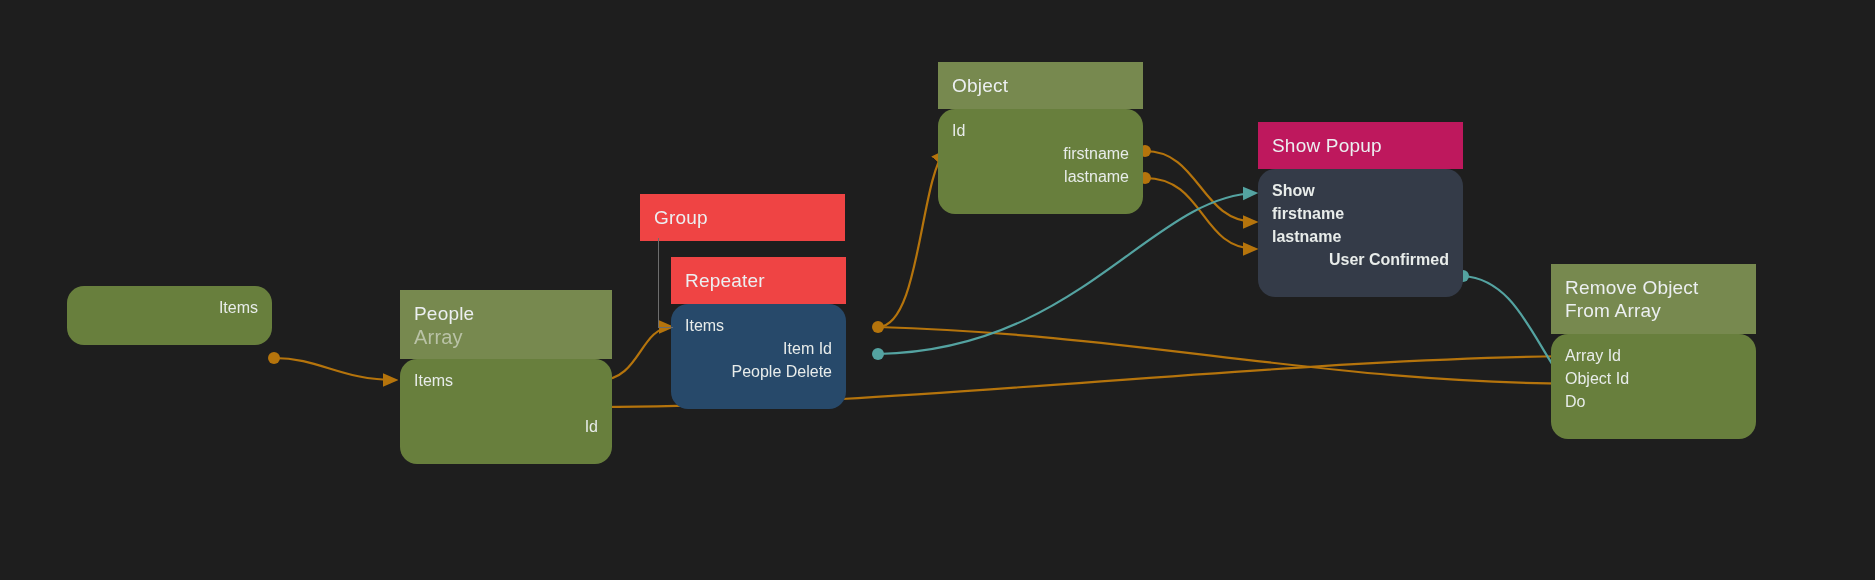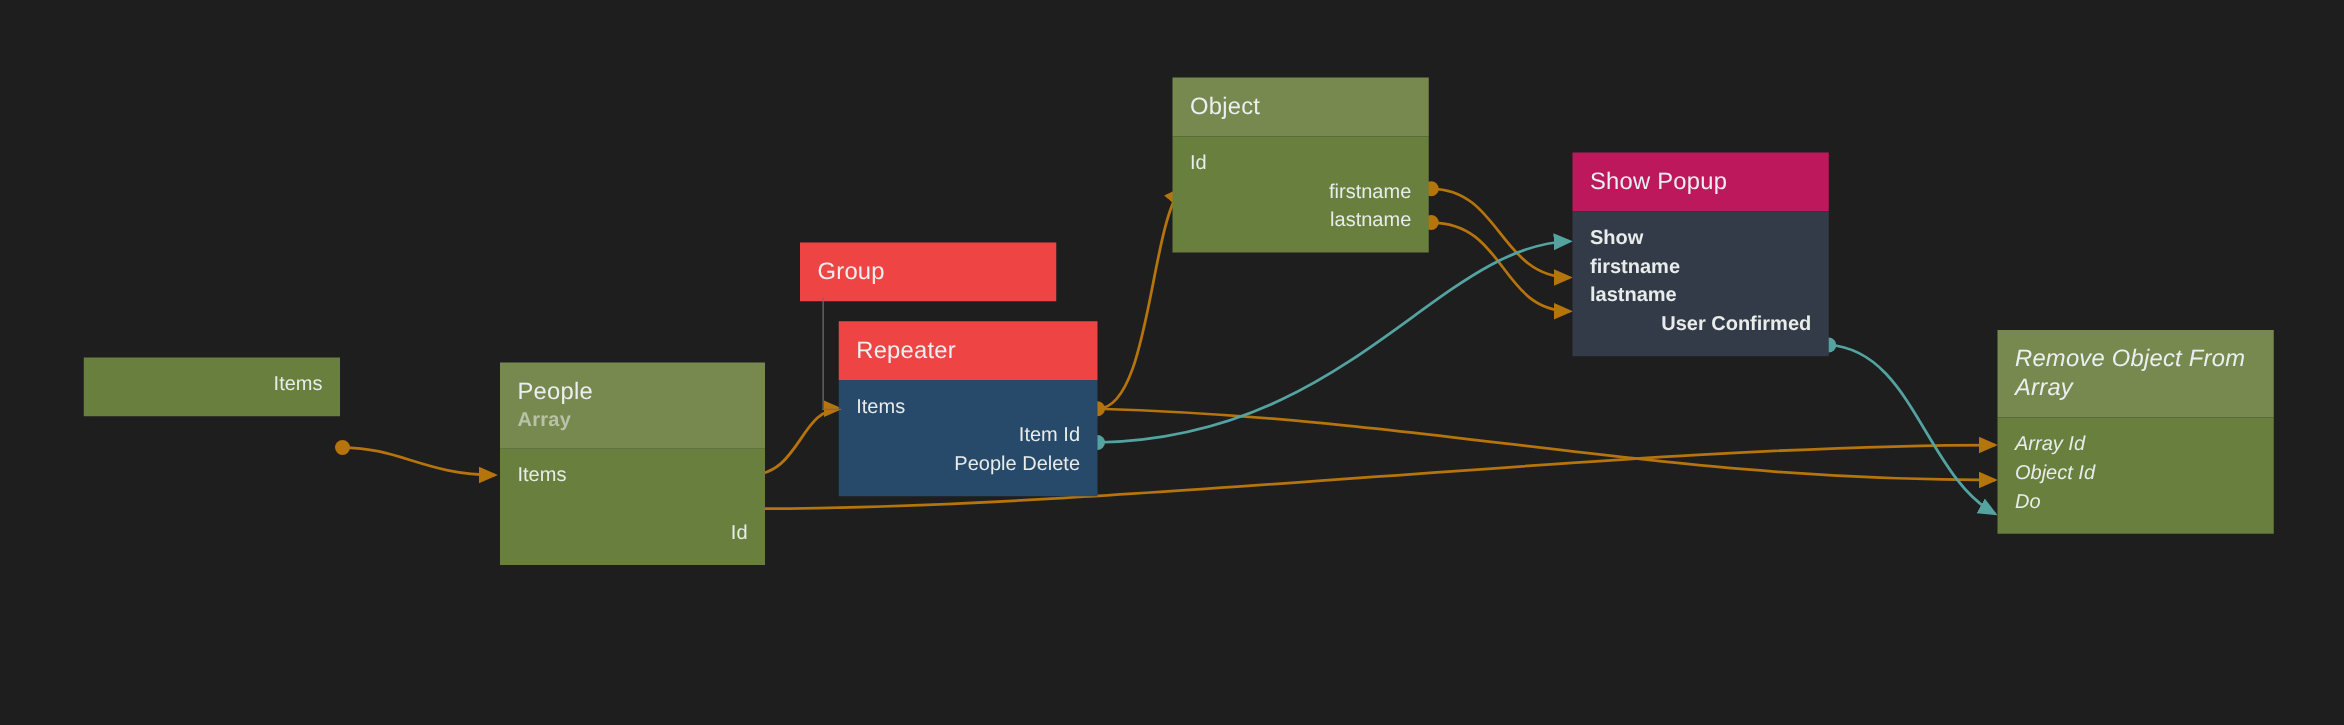--- a/index.html
+++ b/index.html
@@ -28,29 +28,29 @@
     color: #e9ecef;
   }
   .node-header {
     padding: 12px 14px 12px 14px;
     font-size: 19px;
     line-height: 23px;
     letter-spacing: .2px;
     color: #eceff1;
   }
   .node-subtitle {
-    font-size: 16px;
+    font-size: 20px;
     line-height: 20px;
     color: #b9c2a6;
     margin-top: 2px;
-    font-weight: bold;
   }
   .node-body {
-    padding: 10px 14px 14px 14px;
+    padding: 10px 14px 26px 14px;
     position: relative;
+    border-radius: 17px;
   }
   
   .node.green .node-header { background: #77894f; }
   .node.green .node-body   { background: #687f3d; }
   
   .node.blue .node-header  { background: #ef4444; }
   .node.blue .node-body    { background: #27496a; }
   
   .node.gray .node-header  { background: #be185d; }
   .node.gray .node-body    { background: #343b48; font-weight: bold; }
@@ -126,21 +126,21 @@
           <div class="port-row in"><span class="label">Items</span></div>
           <div class="spacer"></div>
           <div class="port-row out"><span class="label">Id</span></div>
         </div>
       </div>
       <div class="node blue" style="left: 640px; top: 194px; width: 205px; min-height: 44px;">
         <div class="node-header">
           <div>Group</div>
         </div>
       </div>
-      <div class="node blue" style="left: 671px; top: 257px; width: 207px; min-height: 120px;">
+      <div class="node blue" style="left: 671px; top: 257px; width: 175px; min-height: 120px;">
         <div class="node-header">
           <div>Repeater</div>
         </div>
         <div class="node-body">
           <div class="port-row in"><span class="label">Items</span></div>
           <div class="port-row out"><span class="label">Item Id</span></div>
           <div class="port-row out"><span class="label">People Delete</span></div>
         </div>
       </div>
       <div class="node green" style="left: 938px; top: 62px; width: 205px; min-height: 122px;">
@@ -157,21 +157,21 @@
         <div class="node-header">
           <div>Show Popup</div>
         </div>
         <div class="node-body">
           <div class="port-row in"><span class="label">Show</span></div>
           <div class="port-row in"><span class="label">firstname</span></div>
           <div class="port-row in"><span class="label">lastname</span></div>
           <div class="port-row out"><span class="label">User Confirmed</span></div>
         </div>
       </div>
-      <div class="node green" style="left: 1598px; top: 264px; width: 221px; min-height: 175px; font-style: italic;">
+      <div class="node green" style="left: 1551px; top: 264px; width: 205px; min-height: 175px;">
         <div class="node-header">
           <div>Remove Object From Array</div>
         </div>
         <div class="node-body">
           <div class="port-row in"><span class="label">Array Id</span></div>
           <div class="port-row in"><span class="label">Object Id</span></div>
           <div class="port-row in"><span class="label">Do</span></div>
         </div>
       </div>
     </div>

